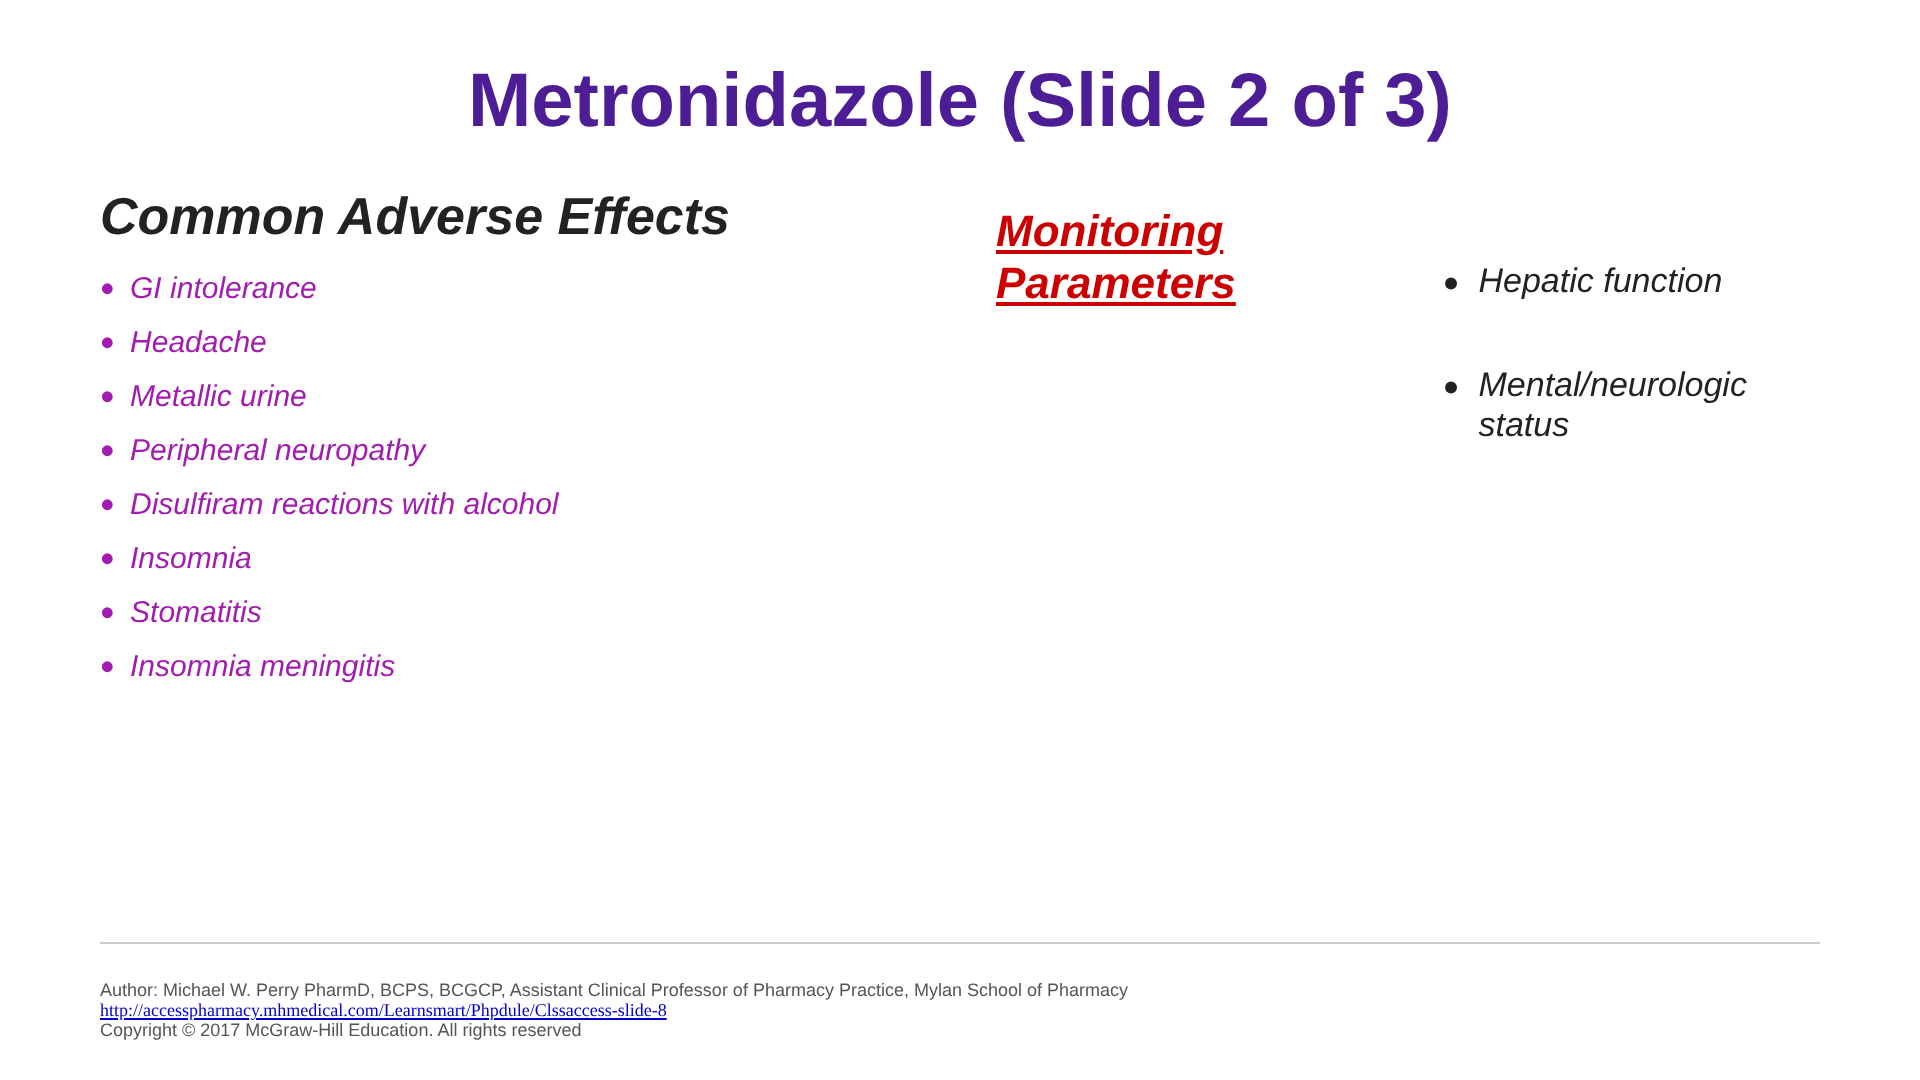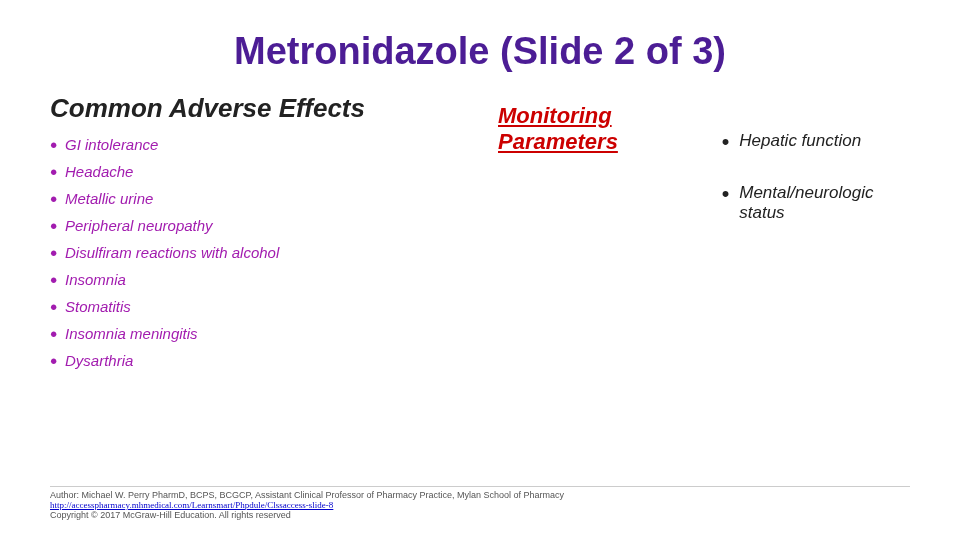--- a/index.html
+++ b/index.html
@@ -107,21 +107,21 @@
     .monitoring-list li::before {
       content: '•';
       font-size: 22px;
       margin-right: 10px;
       margin-top: -2px;
       flex-shrink: 0;
     }
 
     .footer {
       border-top: 1px solid #cccccc;
-      padding-top: 3px;
+      padding-top: 18px;
       margin-top: 2px;
     }
 
     .footer-author {
       font-size: 9px;
       color: #555555;
       font-family: 'Arial', sans-serif;
     }
 
     .footer-link {
@@ -148,21 +148,20 @@
       <div class="section-heading">Common Adverse Effects</div>
       <ul class="bullet-list">
       <li>GI intolerance</li>
           <li>Headache</li>
           <li>Metallic urine</li>
           <li>Peripheral neuropathy</li>
           <li>Disulfiram reactions with alcohol</li>
           <li>Insomnia</li>
           <li>Stomatitis</li>
           <li>Insomnia meningitis</li>
-          <li>Dysarthria</li>
         </ul>
     </div>
 
     <div class="right-column">
       <div class="monitoring-heading">Monitoring Parameters</div>
       <ul class="monitoring-list">
       <li>Hepatic function</li>
           <li>Mental/neurologic status</li>
         </ul>
     </div>

